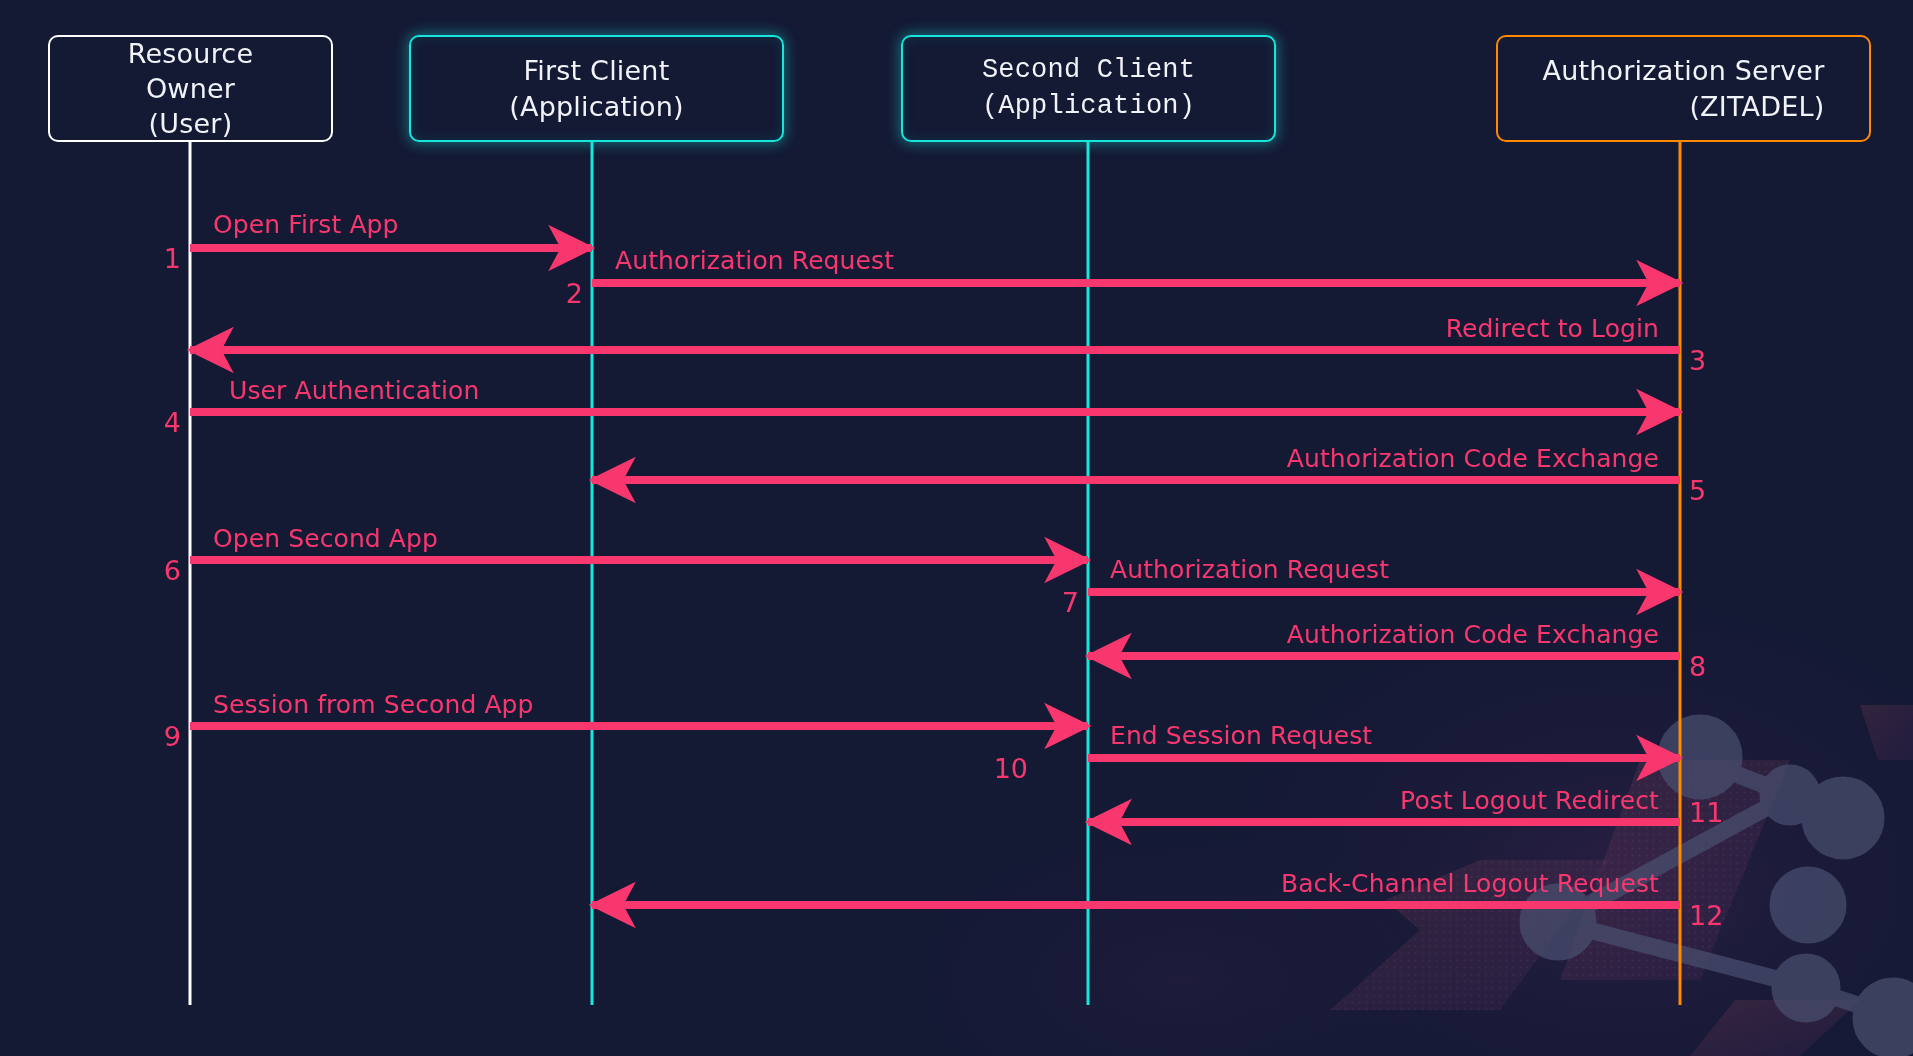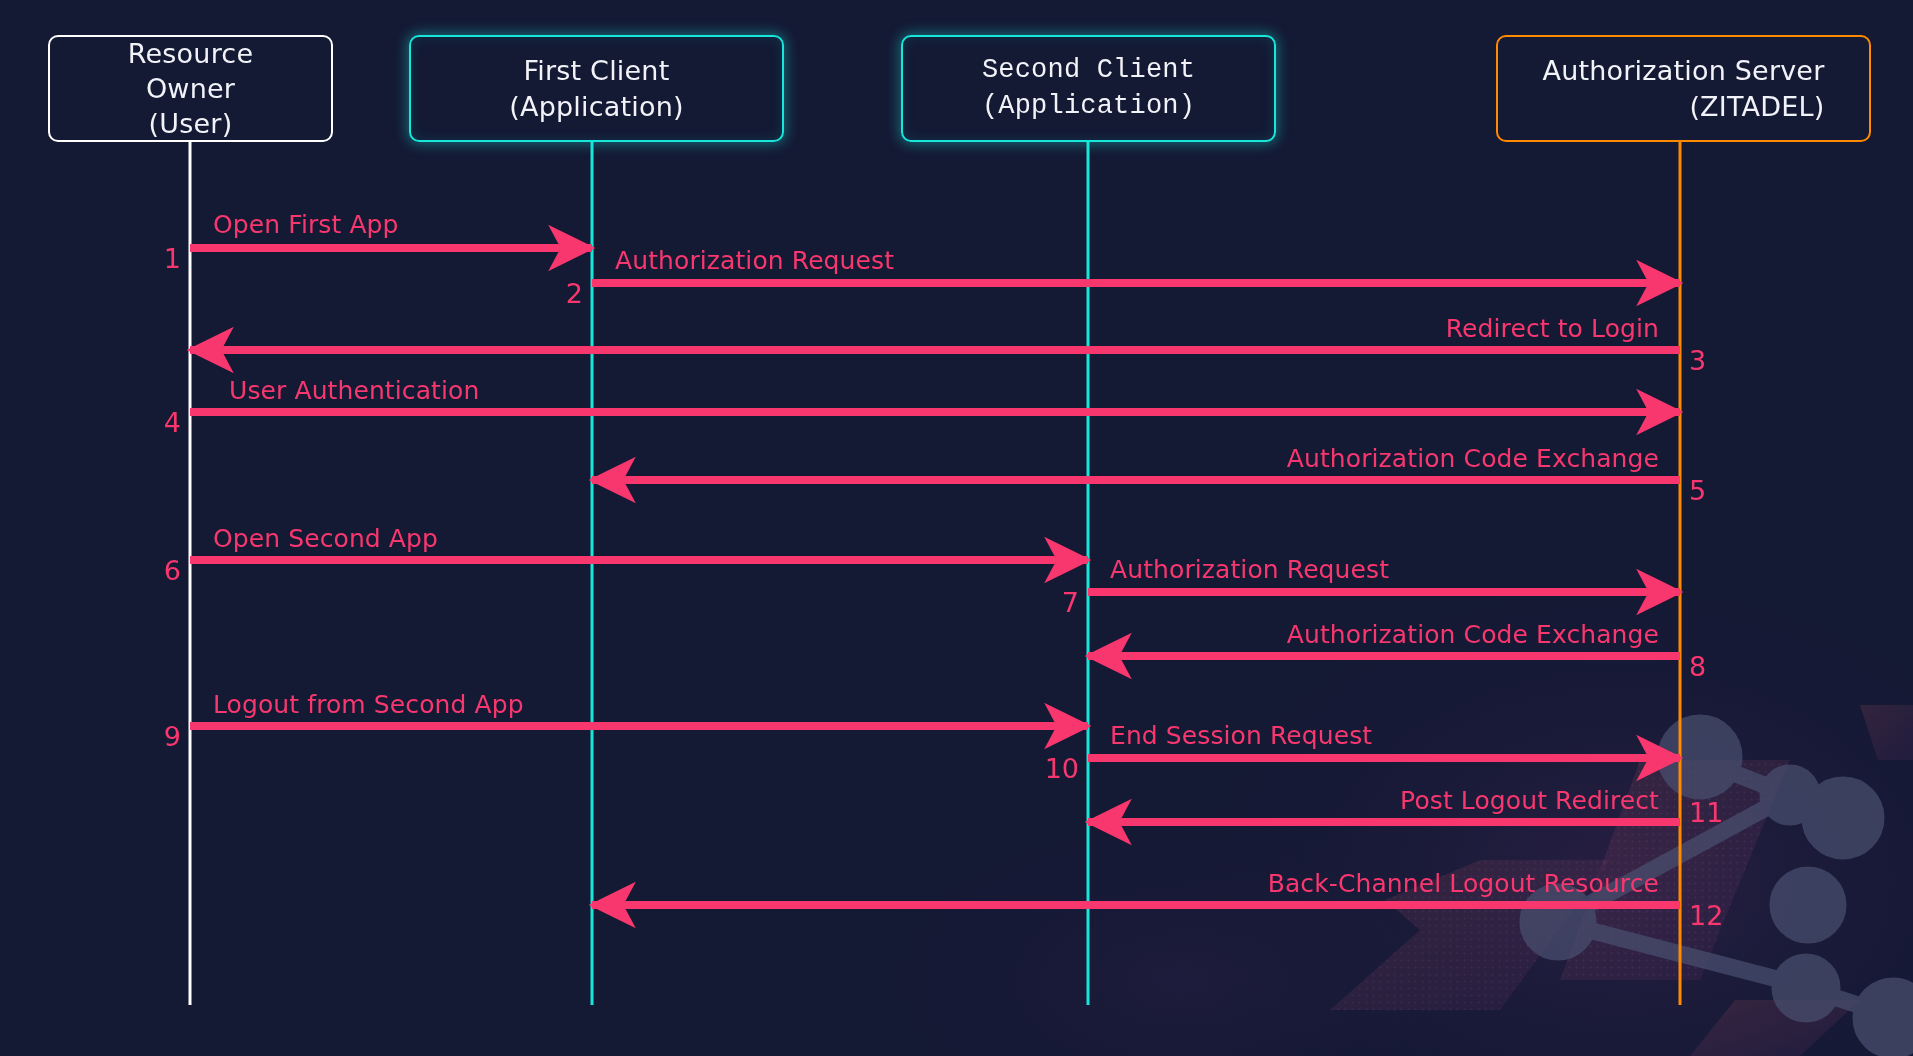--- a/index.html
+++ b/index.html
@@ -156,23 +156,23 @@
       <div class="msg-label lbl-left" style="left: 213px; top: 378px; margin-left: 16px;">User Authentication</div>
       <div class="seq-num n-left" style="left: 181px; top: 422px;">4</div>
       <div class="msg-label lbl-right" style="left: 1659px; top: 446px;">Authorization Code Exchange</div>
       <div class="seq-num n-right" style="left: 1689px; top: 490px;">5</div>
       <div class="msg-label lbl-left" style="left: 213px; top: 526px;">Open Second App</div>
       <div class="seq-num n-left" style="left: 181px; top: 570px;">6</div>
       <div class="msg-label lbl-left" style="left: 1110px; top: 557px;">Authorization Request</div>
       <div class="seq-num n-left" style="left: 1079px; top: 602px;">7</div>
       <div class="msg-label lbl-right" style="left: 1659px; top: 622px;">Authorization Code Exchange</div>
       <div class="seq-num n-right" style="left: 1689px; top: 666px;">8</div>
-      <div class="msg-label lbl-left" style="left: 213px; top: 692px;">Logout from Second App</div>
+      <div class="msg-label lbl-left" style="left: 213px; top: 692px;">Session from Second App</div>
       <div class="seq-num n-left" style="left: 181px; top: 736px;">9</div>
       <div class="msg-label lbl-left" style="left: 1110px; top: 723px;">End Session Request</div>
-      <div class="seq-num n-left" style="left: 1079px; top: 768px;">10</div>
+      <div class="seq-num n-left" style="left: 1028px; top: 768px;">10</div>
       <div class="msg-label lbl-right" style="left: 1659px; top: 788px;">Post Logout Redirect</div>
       <div class="seq-num n-right" style="left: 1689px; top: 812px;">11</div>
-      <div class="msg-label lbl-right" style="left: 1659px; top: 871px;">Back-Channel Logout Resource</div>
+      <div class="msg-label lbl-right" style="left: 1659px; top: 871px;">Back-Channel Logout Request</div>
       <div class="seq-num n-right" style="left: 1689px; top: 915px;">12</div>
     </div>
 
 </div>
 
 </body></html>

